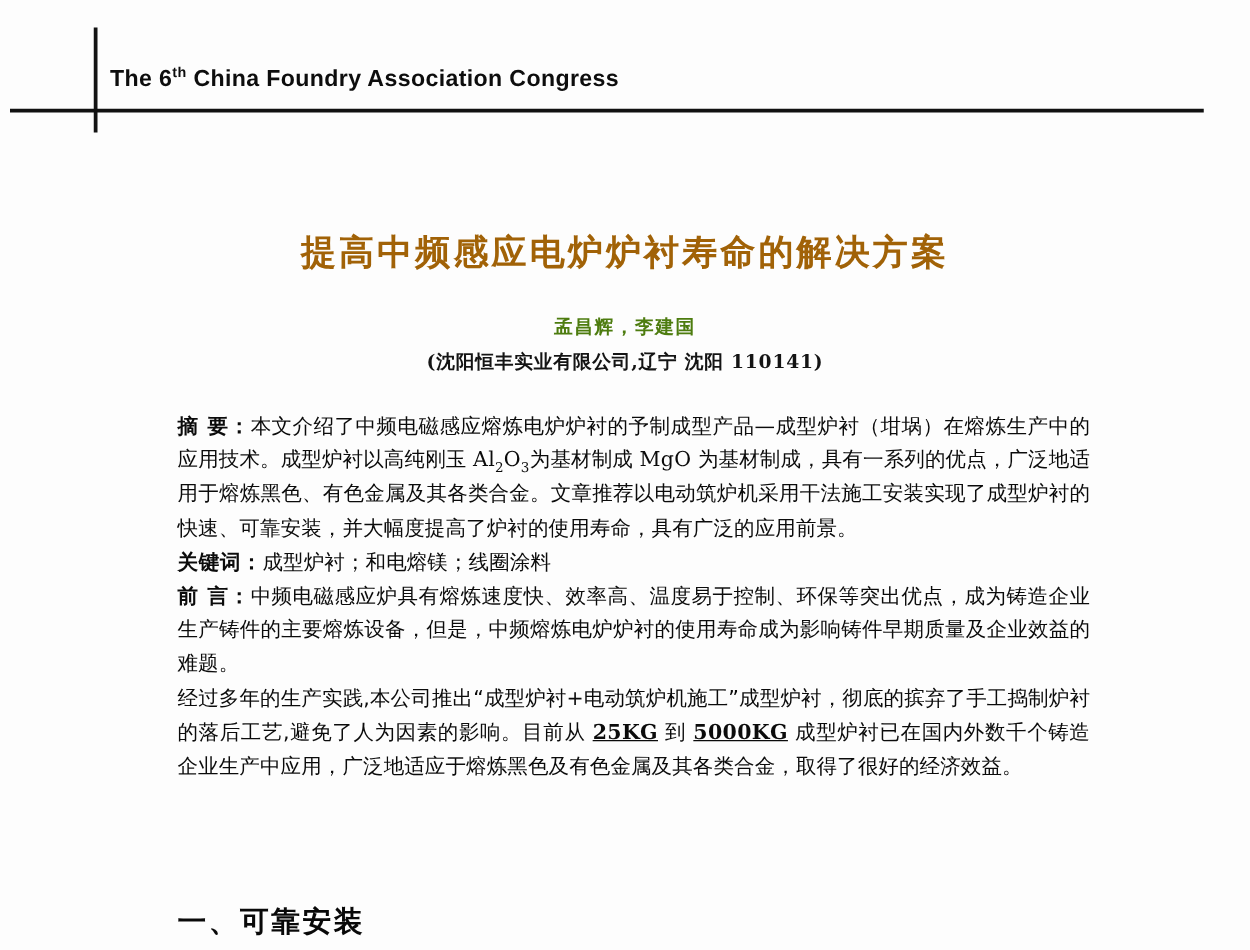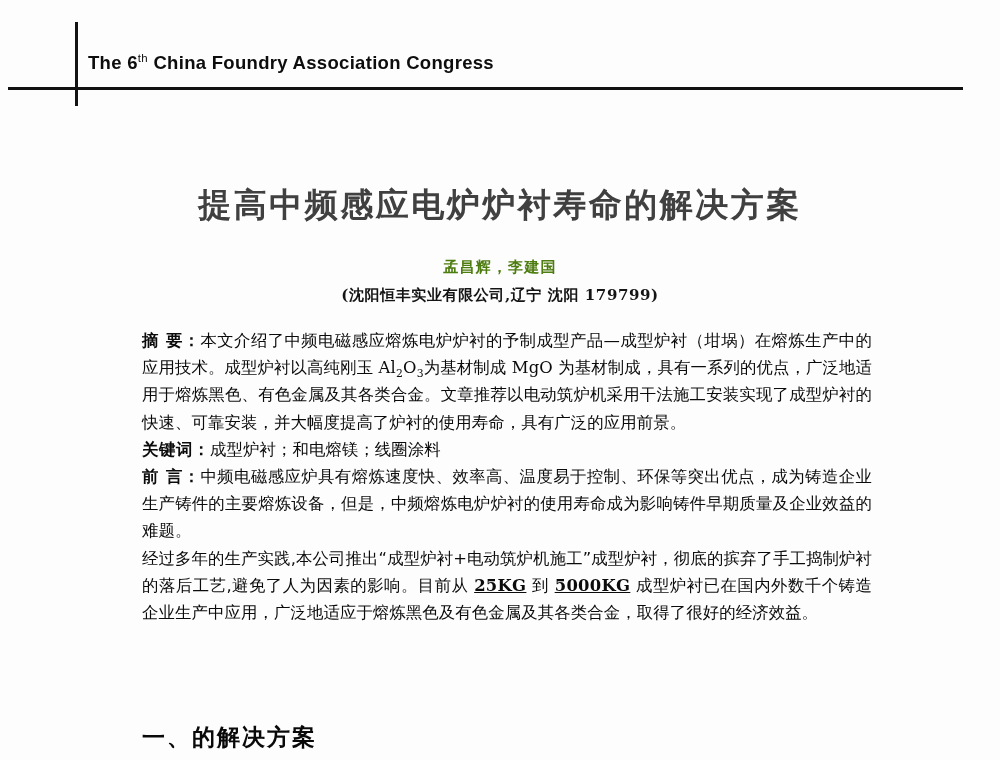--- a/index.html
+++ b/index.html
@@ -57,38 +57,38 @@
     font-weight: bold;
     font-size: 18.5px;
     letter-spacing: 0.3px;
     color: #0d0d0d;
     white-space: nowrap;
   }
   .header-title sup {
     font-size: 0.62em;
     vertical-align: super;
     line-height: 0;
-    font-weight: normal;
+    font-weight: bold;
   }
 
   
   .title-block {
     position: absolute;
     left: 0;
     top: 186px;
     width: 1000px;
     text-align: center;
   }
   .doc-title {
     font-family: "DejaVu Sans", sans-serif;
     font-weight: bold;
-    font-size: 33px;
+    font-size: 28px;
     letter-spacing: 2.5px;
     line-height: 1.16;
-    color: #404040;
+    color: #a16207;
   }
   .authors {
     margin-top: 34px;
     font-family: "DejaVu Serif", serif;
     font-weight: bold;
     font-size: 15px;
     letter-spacing: 1.2px;
     color: #4d7c0f;
   }
   .affiliation {
@@ -158,30 +158,30 @@
 
   <div class="header-zone">
     <div class="header-vrule"></div>
     <div class="header-hrule"></div>
     <div class="header-title"><span>The 6</span><sup>th</sup><span> China Foundry Association Congress</span></div>
   </div>
 
   <div class="title-block">
     <div class="doc-title">提高中频感应电炉炉衬寿命的解决方案</div>
     <div class="authors">孟昌辉，李建国</div>
-    <div class="affiliation">(沈阳恒丰实业有限公司,辽宁 沈阳 179799)</div>
+    <div class="affiliation">(沈阳恒丰实业有限公司,辽宁 沈阳 110141)</div>
   </div>
 
   <div class="body-block">
 
     <p class="para"><span class="lead">摘 要：</span><span>本文介绍了中频电磁感应熔炼电炉炉衬的予制成型产品—成型炉衬（坩埚）在熔炼生产中的应用技术。成型炉衬以高纯刚玉 </span><span class="formula"><span>Al</span><sub>2</sub><span>O</span><sub>3</sub></span><span>为基材制成 </span><span class="formula">MgO</span><span> 为基材制成，具有一系列的优点，广泛地适用于熔炼黑色、有色金属及其各类合金。文章推荐以电动筑炉机采用干法施工安装实现了成型炉衬的快速、可靠安装，并大幅度提高了炉衬的使用寿命，具有广泛的应用前景。</span></p>
 
     <p class="para"><span class="lead">关键词：</span><span>成型炉衬；和电熔镁；线圈涂料</span></p>
 
     <p class="para"><span class="lead">前 言：</span><span>中频电磁感应炉具有熔炼速度快、效率高、温度易于控制、环保等突出优点，成为铸造企业生产铸件的主要熔炼设备，但是，中频熔炼电炉炉衬的使用寿命成为影响铸件早期质量及企业效益的难题。</span></p>
 
     <p class="para"><span>经过多年的生产实践,本公司推出“成型炉衬+电动筑炉机施工”成型炉衬，彻底的摈弃了手工捣制炉衬的落后工艺,避免了人为因素的影响。目前从 </span><span class="num">25KG</span><span> 到 </span><span class="num">5000KG</span><span> 成型炉衬已在国内外数千个铸造企业生产中应用，广泛地适应于熔炼黑色及有色金属及其各类合金，取得了很好的经济效益。</span></p>
 
   </div>
 
-  <div class="section-heading">一、的解决方案</div>
+  <div class="section-heading">一、可靠安装</div>
 
 </div>
 
 </body></html>

